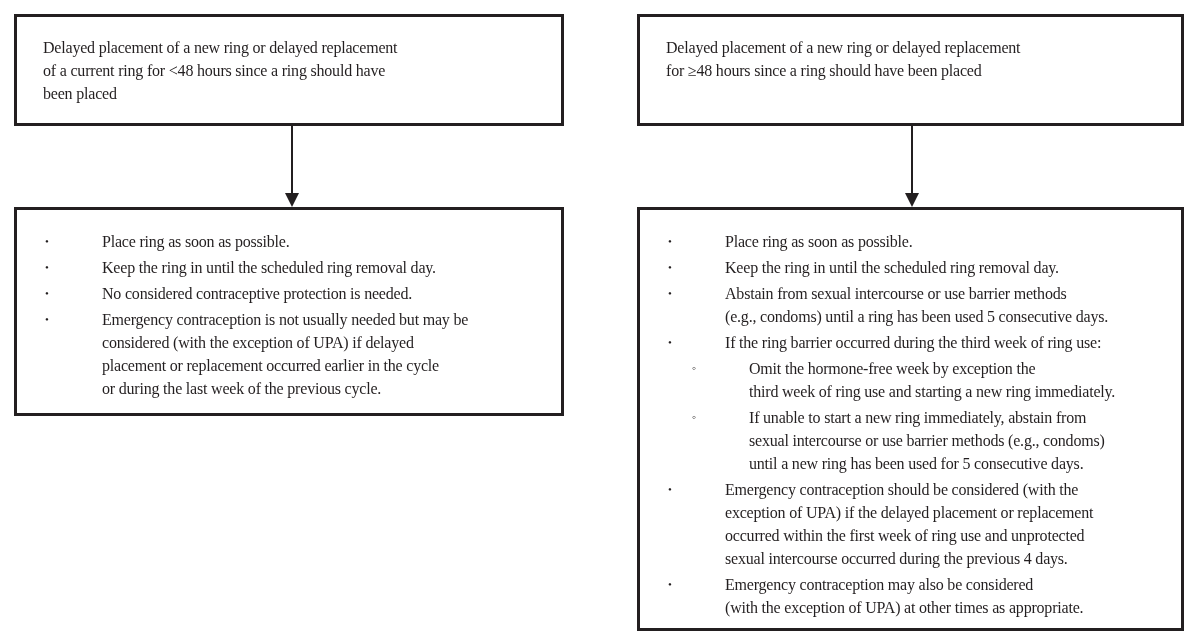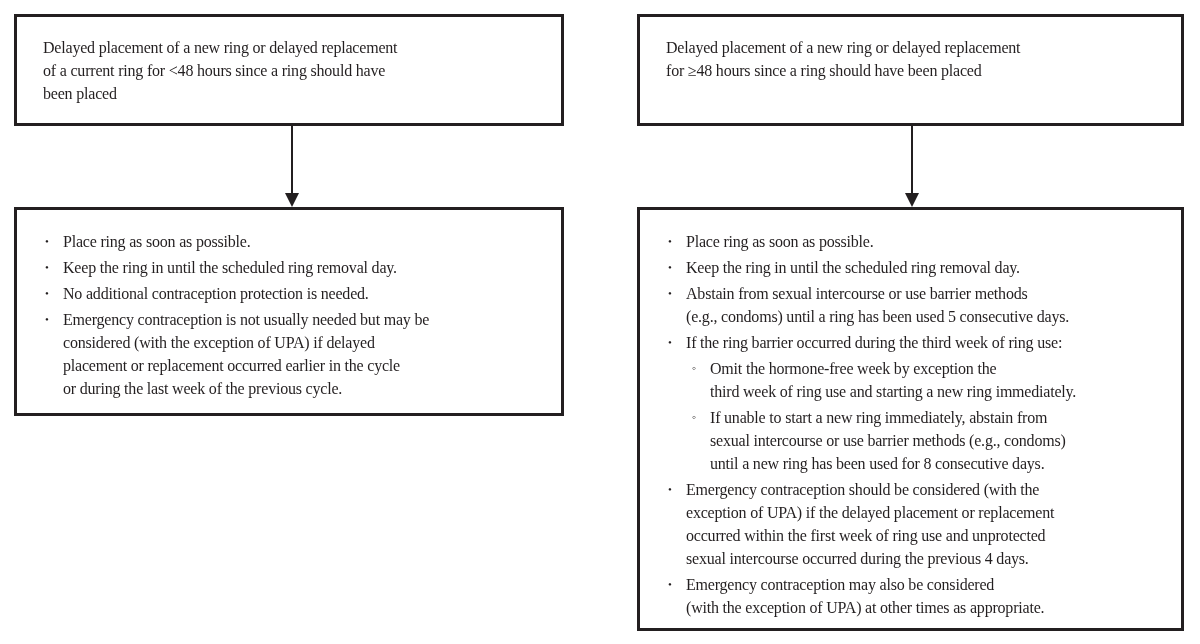--- a/index.html
+++ b/index.html
@@ -63,21 +63,21 @@
     margin:0 0 3px 0;
   }
   .bullet-item.l2{margin-left:24px;}
   .marker{
     flex:0 0 18px;
     line-height:23px;
     text-align:left;
     font-size:11px;
   }
   .bullet-item.l2 .marker{font-size:12px;}
-  .bullet-item .lines{flex:1 1 auto;}
+  .bullet-item .lines{flex:1 1 auto;margin-left:39px;}
 </style>
 </head>
 <body>
 
 <div class="canvas">
 
   <div class="box top-box" id="box-left-top">
     <p class="lines">Delayed placement of a new ring or delayed replacement
 of a current ring for &lt;48 hours since a ring should have
 been placed</p>
@@ -92,21 +92,21 @@
     <div class="bullet-item l1">
       <span class="marker">•</span>
       <p class="lines">Place ring as soon as possible.</p>
     </div>
     <div class="bullet-item l1">
       <span class="marker">•</span>
       <p class="lines">Keep the ring in until the scheduled ring removal day.</p>
     </div>
     <div class="bullet-item l1">
       <span class="marker">•</span>
-      <p class="lines">No additional contraception protection is needed.</p>
+      <p class="lines">No considered contraceptive protection is needed.</p>
     </div>
     <div class="bullet-item l1">
       <span class="marker">•</span>
       <p class="lines">Emergency contraception is not usually needed but may be
 considered (with the exception of UPA) if delayed
 placement or replacement occurred earlier in the cycle
 or during the last week of the previous cycle.</p>
     </div>
   </div>
 
@@ -140,21 +140,21 @@
     </div>
     <div class="bullet-item l2">
       <span class="marker">◦</span>
       <p class="lines">Omit the hormone-free week by exception the
 third week of ring use and starting a new ring immediately.</p>
     </div>
     <div class="bullet-item l2">
       <span class="marker">◦</span>
       <p class="lines">If unable to start a new ring immediately, abstain from
 sexual intercourse or use barrier methods (e.g., condoms)
-until a new ring has been used for 8 consecutive days.</p>
+until a new ring has been used for 5 consecutive days.</p>
     </div>
     <div class="bullet-item l1">
       <span class="marker">•</span>
       <p class="lines">Emergency contraception should be considered (with the
 exception of UPA) if the delayed placement or replacement
 occurred within the first week of ring use and unprotected
 sexual intercourse occurred during the previous 4 days.</p>
     </div>
     <div class="bullet-item l1">
       <span class="marker">•</span>

